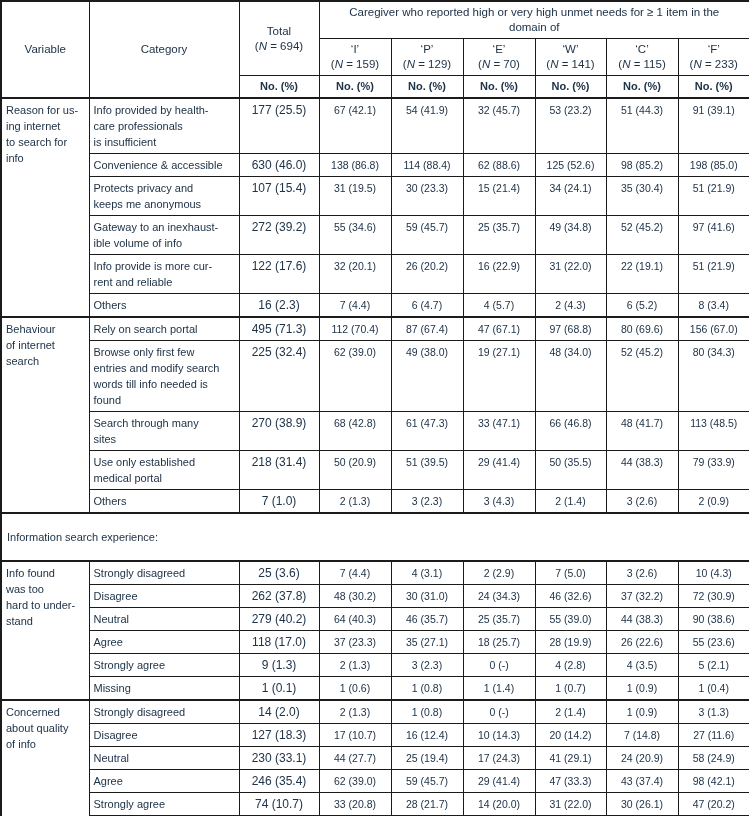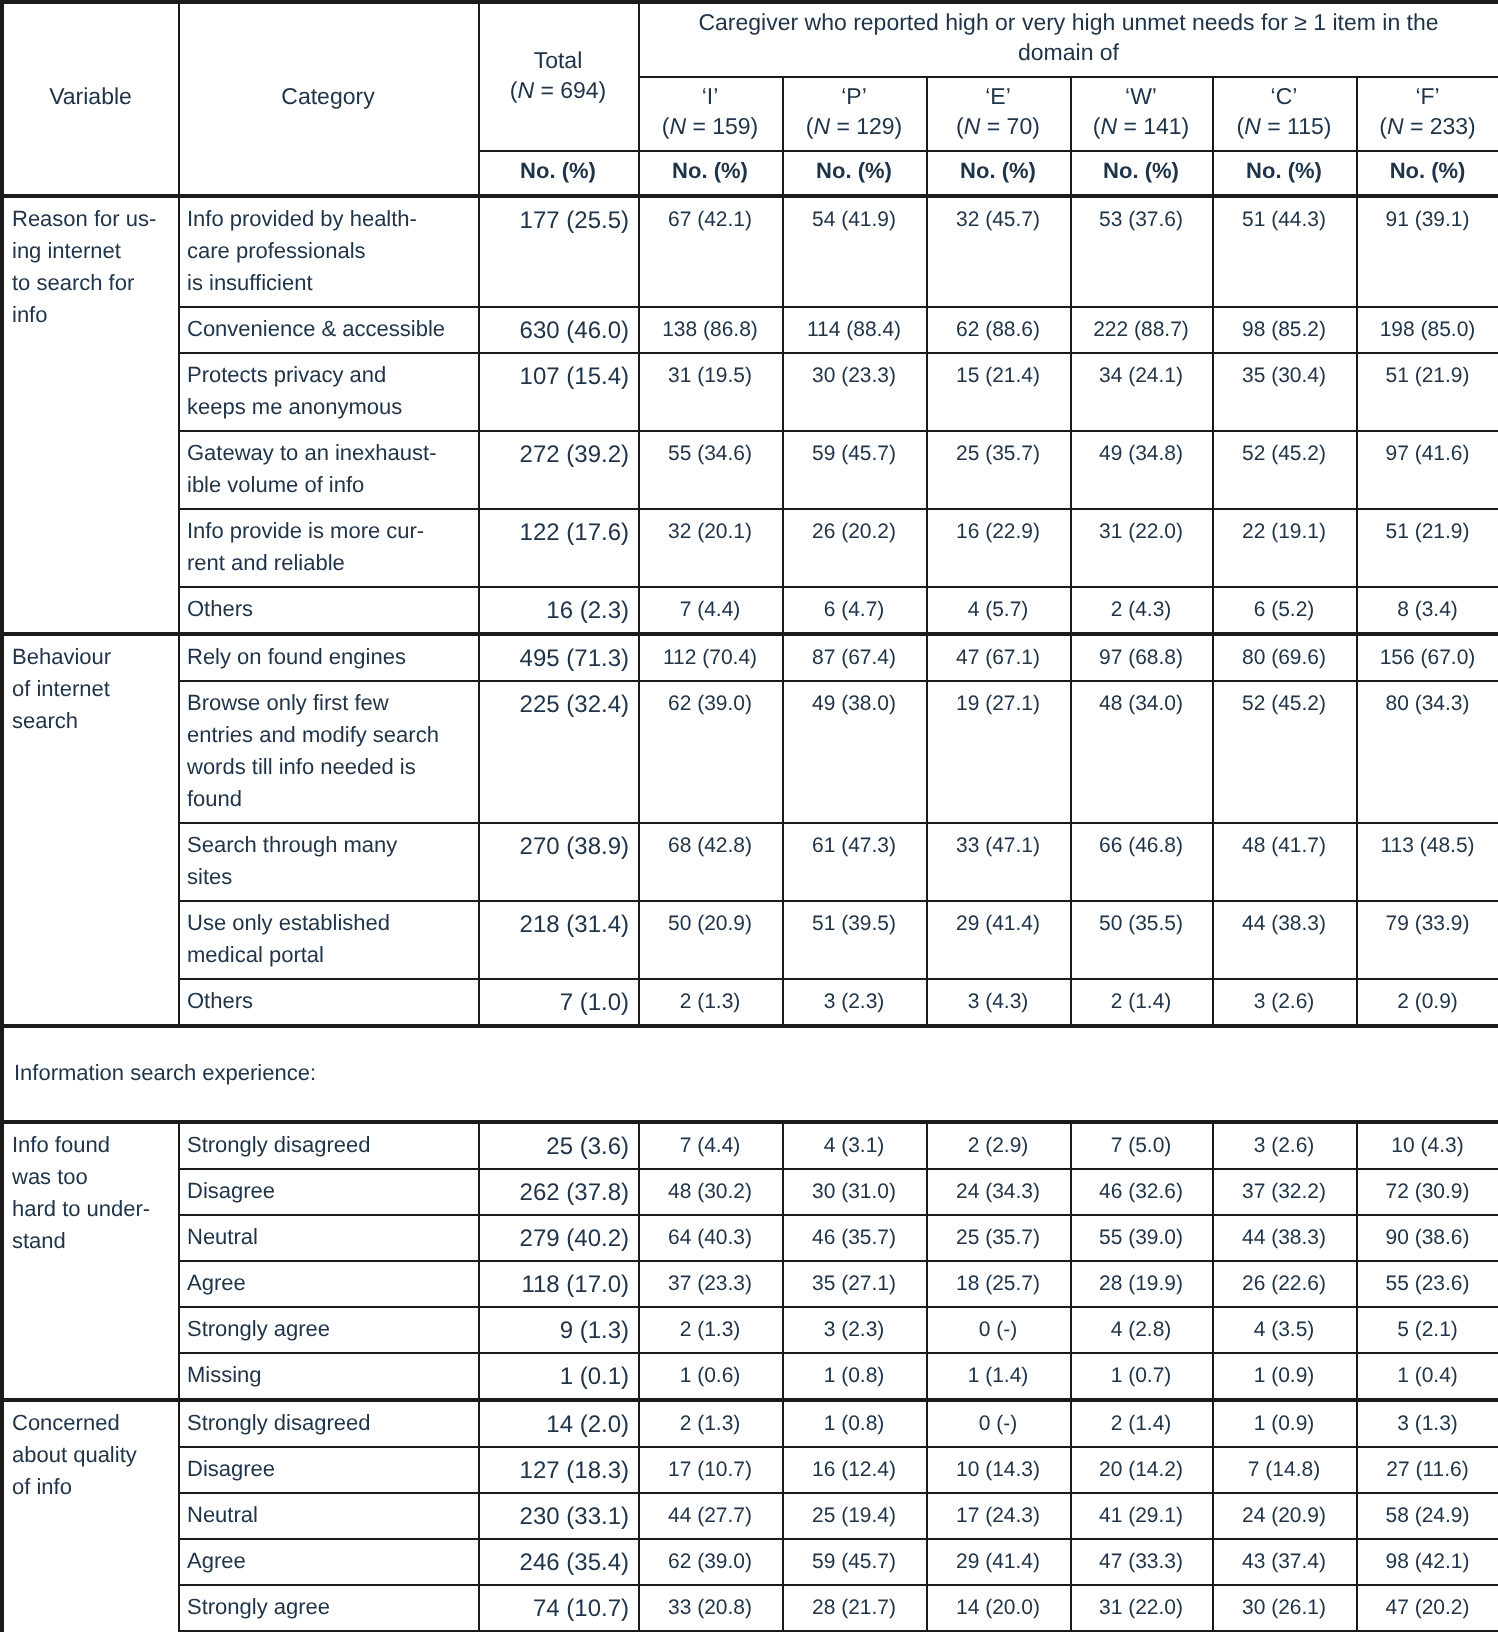--- a/index.html
+++ b/index.html
@@ -7,21 +7,21 @@
   .wrap { width:749px; box-sizing:border-box; }
   table { border-collapse:collapse; width:749px; table-layout:fixed; border:2px solid #1b1b1b; }
   th, td { border:1px solid #1b1b1b; box-sizing:border-box; }
   thead th { text-align:center; vertical-align:middle; font-weight:400; font-size:11.5px; line-height:15px; padding:3px 3px; }
   thead th i { font-style:italic; }
   .hspan { white-space:pre-line; }
   .nop th { font-weight:700; font-size:11px; padding:3px 2px; }
   tbody td { vertical-align:top; padding:3px 4px; font-size:11px; line-height:16px; }
   .var, .cat { text-align:left; white-space:pre-line; }
   .val { text-align:center; font-size:10.5px; }
-  .tot { font-size:12px;text-align:right; }
+  .tot { font-size:12px; }
   .secline td { border-top:2px solid #1b1b1b;margin-top:20px; }
   .divider-row td { font-size:11px; padding:15px 5px; }
 </style>
 </head>
 <body>
 
 <div class="wrap">
 <table>
   <colgroup>
     <col style="width:88px">
@@ -88,31 +88,31 @@
 ing internet
 to search for
 info</td>
       <td class="cat">Info provided by health-
 care professionals
 is insufficient</td>
       <td class="val tot">177 (25.5)</td>
       <td class="val">67 (42.1)</td>
       <td class="val">54 (41.9)</td>
       <td class="val">32 (45.7)</td>
-      <td class="val">53 (37.6)</td>
+      <td class="val">53 (23.2)</td>
       <td class="val">51 (44.3)</td>
       <td class="val">91 (39.1)</td>
     </tr>
     <tr>
       <td class="cat">Convenience &amp; accessible</td>
       <td class="val tot">630 (46.0)</td>
       <td class="val">138 (86.8)</td>
       <td class="val">114 (88.4)</td>
       <td class="val">62 (88.6)</td>
-      <td class="val">222 (88.7)</td>
+      <td class="val">125 (52.6)</td>
       <td class="val">98 (85.2)</td>
       <td class="val">198 (85.0)</td>
     </tr>
     <tr>
       <td class="cat">Protects privacy and
 keeps me anonymous</td>
       <td class="val tot">107 (15.4)</td>
       <td class="val">31 (19.5)</td>
       <td class="val">30 (23.3)</td>
       <td class="val">15 (21.4)</td>
@@ -150,21 +150,21 @@
       <td class="val">4 (5.7)</td>
       <td class="val">2 (4.3)</td>
       <td class="val">6 (5.2)</td>
       <td class="val">8 (3.4)</td>
     </tr>
 
     <tr class="secline">
       <td class="var" rowspan="5">Behaviour
 of internet
 search</td>
-      <td class="cat">Rely on found engines</td>
+      <td class="cat">Rely on search portal</td>
       <td class="val tot">495 (71.3)</td>
       <td class="val">112 (70.4)</td>
       <td class="val">87 (67.4)</td>
       <td class="val">47 (67.1)</td>
       <td class="val">97 (68.8)</td>
       <td class="val">80 (69.6)</td>
       <td class="val">156 (67.0)</td>
     </tr>
     <tr>
       <td class="cat">Browse only first few

